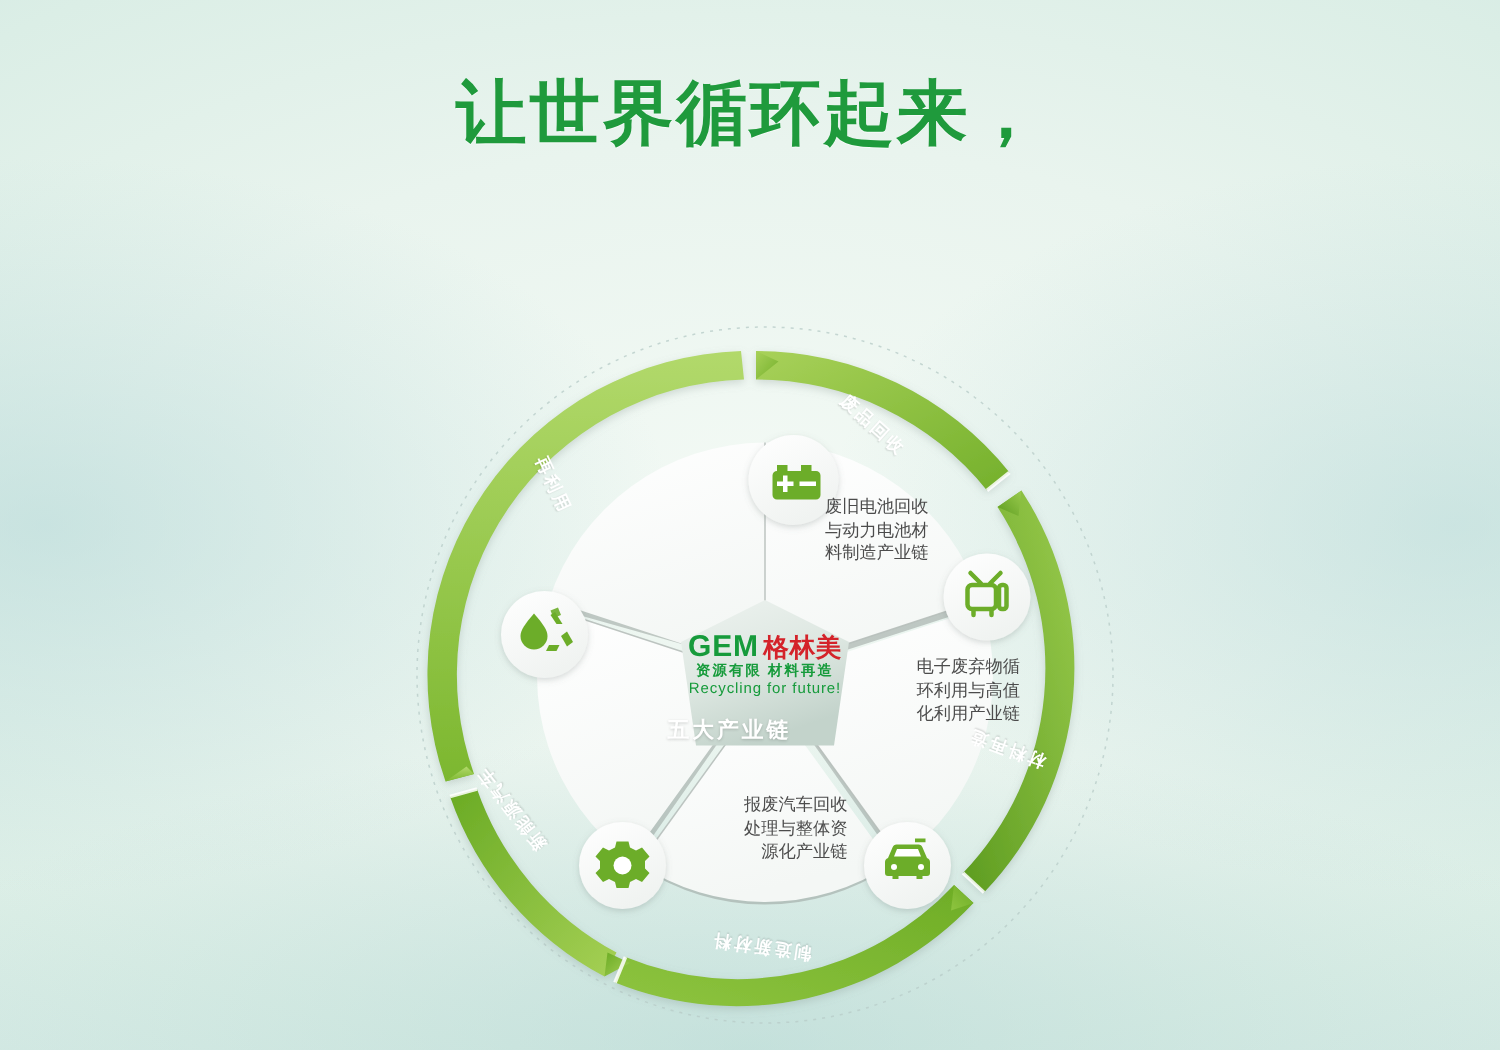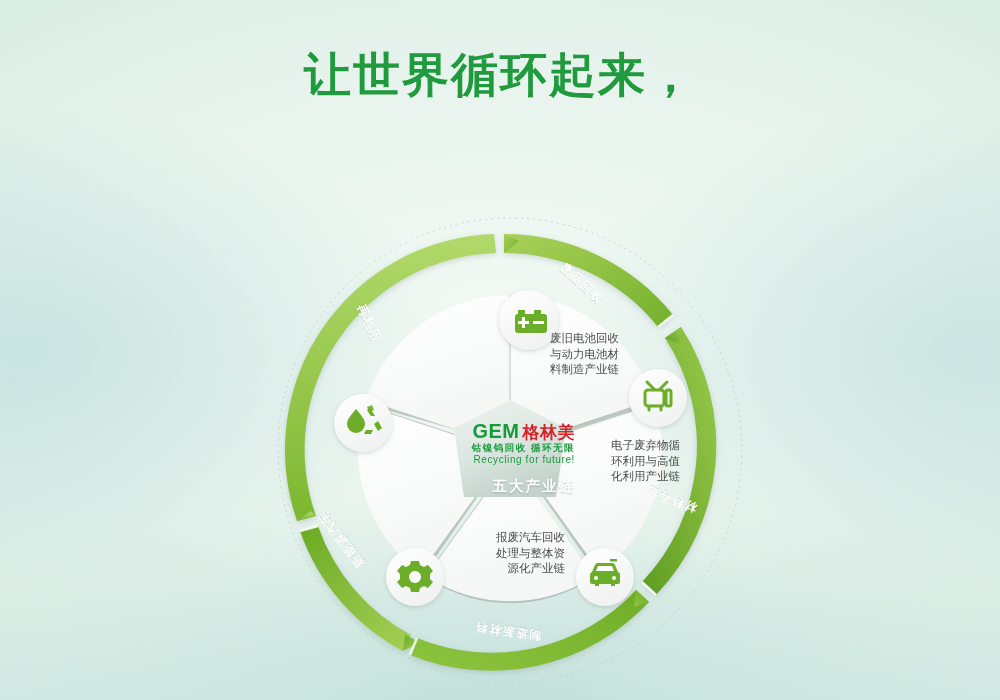--- a/index.html
+++ b/index.html
@@ -74,27 +74,27 @@
     font-family: "Liberation Sans", "DejaVu Sans", sans-serif;
     white-space: pre-line;
   }
 
   .hublabel {
     position: absolute;
     color: #ffffff;
     font-size: 14.5px;
     font-weight: bold;
     letter-spacing: 2px;
-    text-align: right;
+    text-align: left;
     text-shadow: 0 1px 2px rgba(0,0,0,0.18);
   }
 
   .logo {
     position: absolute;
-    text-align: right;
+    text-align: center;
     line-height: 1;
   }
   .logo .gem {
     font-size: 20px;
     font-weight: bold;
     color: #169b3b;
     letter-spacing: 0.5px;
   }
   .logo .gem .cn {
     color: #d4232a;
@@ -325,21 +325,21 @@
     <div class="txt" style="left:185px; top:315px; width:105px;">报废汽车回收
 处理与整体资
 源化产业链</div>
 
 
 
     <div class="logo" style="left:170px; top:206px; width:130px;">
       <div class="gem">
         <span>GEM</span><span class="cn">格林美</span>
       </div>
-      <div class="slogan">钴镍钨回收  循环无限</div>
+      <div class="slogan">资源有限  材料再造</div>
       <div class="eng">Recycling for future!</div>
     </div>
 
     <div class="hublabel" style="left:170px; top:262px; width:130px;">五大产业链</div>
 
     <div class="ringlabel" style="left:292px; top:45px; transform: rotate(42deg); transform-origin: left top;">废品回收</div>
 
     <div class="ringlabel" style="left:419px; top:300px; transform: rotate(200deg); transform-origin: left top;">材料再造</div>
 
     <div class="ringlabel" style="left:265px; top:428px; transform: rotate(188deg); transform-origin: left top;">制造新材料</div>

